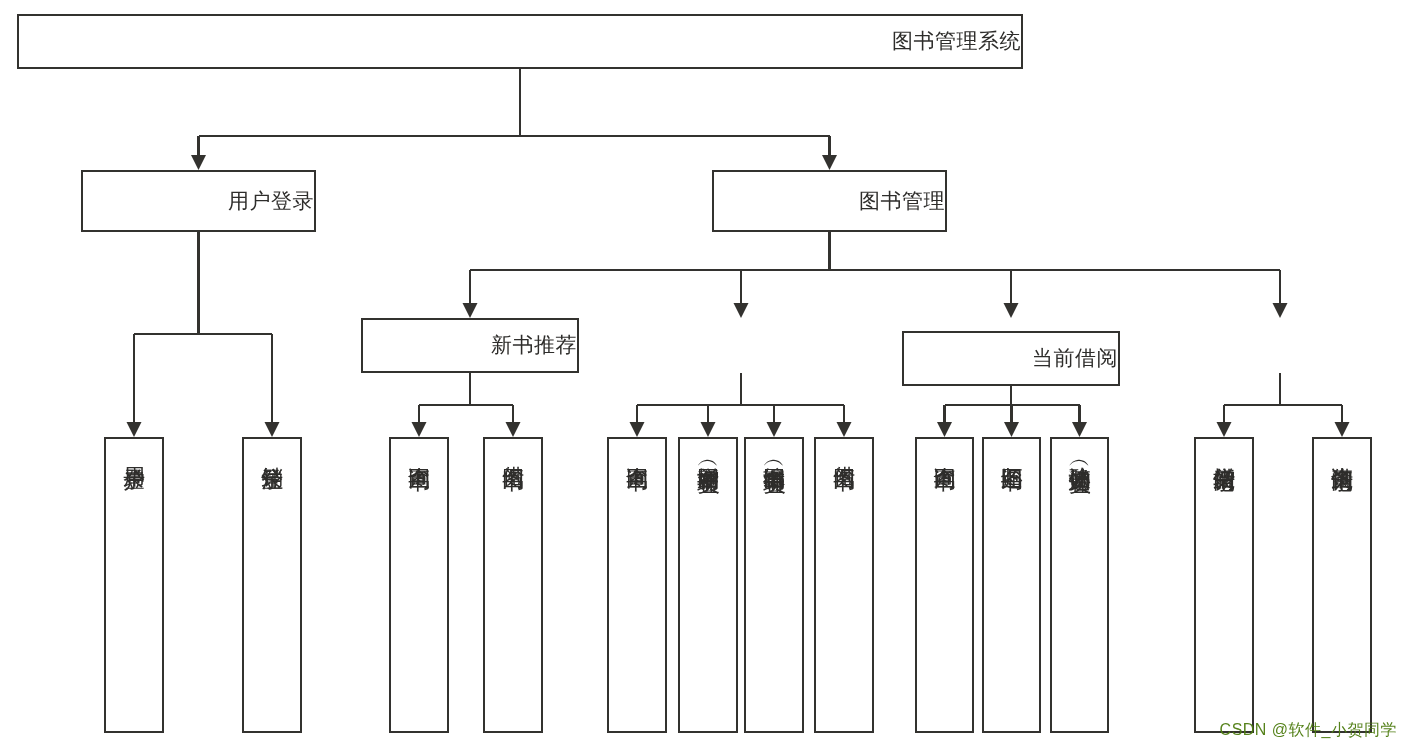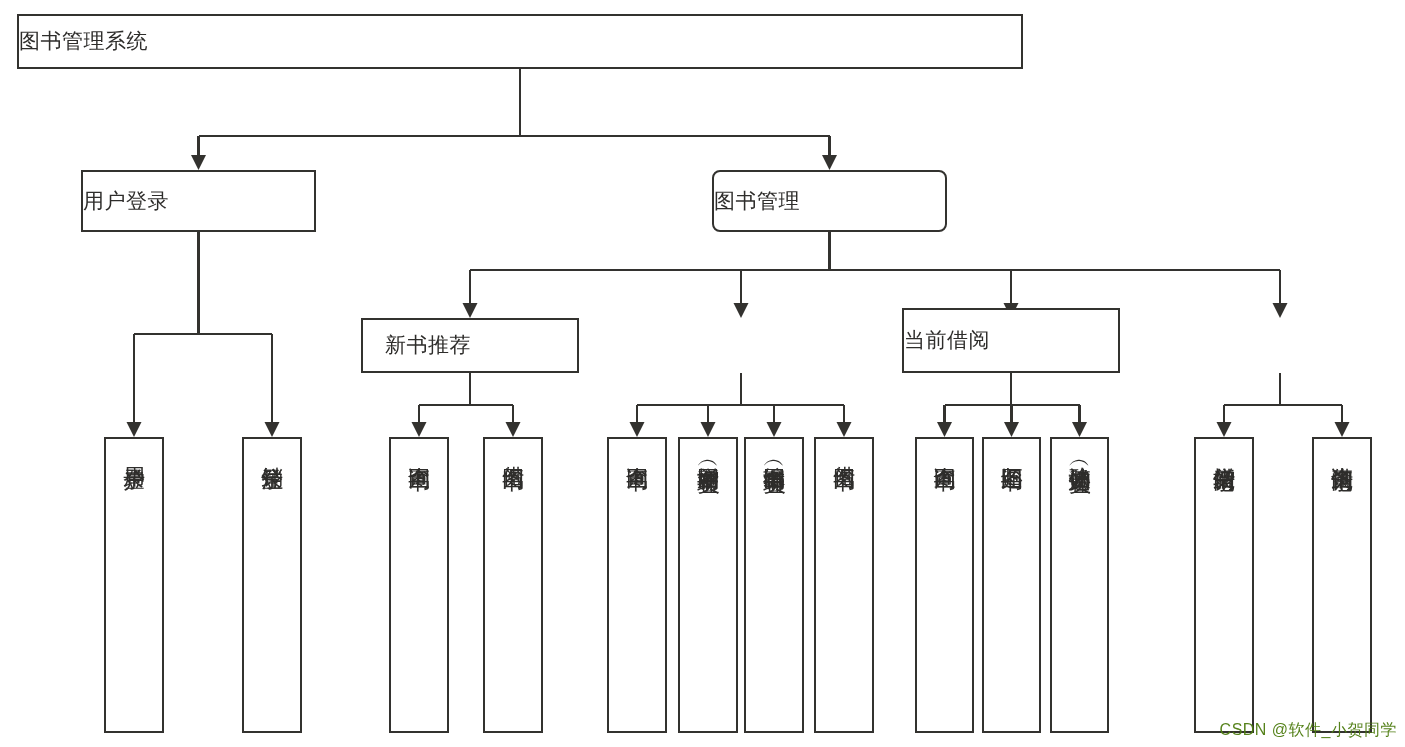--- a/index.html
+++ b/index.html
@@ -18,21 +18,21 @@
     position:absolute;left:0;top:0;width:1405px;height:747px;
     pointer-events:none;
   }
   .node{
     position:absolute;
     box-sizing:border-box;
     background:#ffffff;
     border:2px solid #33322f;
     display:flex;
     align-items:center;
-    justify-content:flex-start;
+    justify-content:flex-end;
     color:#33322f;
   }
   .node .lbl{
     font-size:21px;
     line-height:1.15;
     letter-spacing:0.5px;
     white-space:nowrap;
     color:#2e2d2b;
   }
   
@@ -123,28 +123,28 @@
       <polygon points="1334.5,422 1349.5,422 1342,437" fill="#33322f"></polygon>
     </svg>
 
   <div class="node h" style="left:17px;top:14px;width:1006px;height:55px;">
     <span class="lbl">图书管理系统</span>
   </div>
 
   <div class="node h" style="left:81px;top:170px;width:235px;height:62px;">
     <span class="lbl">用户登录</span>
   </div>
-  <div class="node h" style="left:712px;top:170px;width:235px;height:62px;border-radius:8px;">
+  <div class="node h" style="left:712px;top:170px;width:235px;height:62px;">
     <span class="lbl">图书管理</span>
   </div>
 
   <div class="node h" style="left:361px;top:318px;width:218px;height:55px;padding-left:22px;">
     <span class="lbl">新书推荐</span>
   </div>
-  <div class="node h" style="left:902px;top:308px;width:218px;height:65px;">
+  <div class="node h" style="left:902px;top:331px;width:218px;height:55px;">
     <span class="lbl">当前借阅</span>
   </div>
 
   <div class="node v" style="left:104px;top:437px;width:60px;height:296px;">
     <span class="lbl">用户登录</span>
   </div>
   <div class="node v" style="left:242px;top:437px;width:60px;height:296px;">
     <span class="lbl">注销登录</span>
   </div>
 

